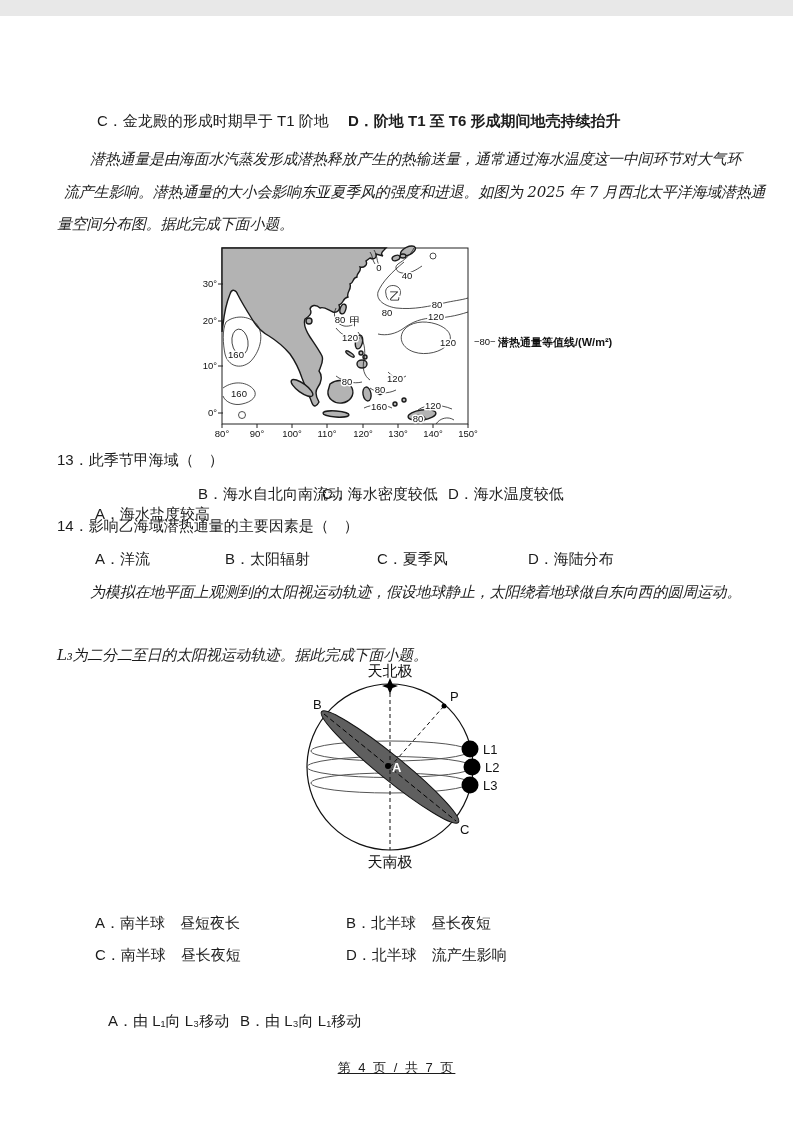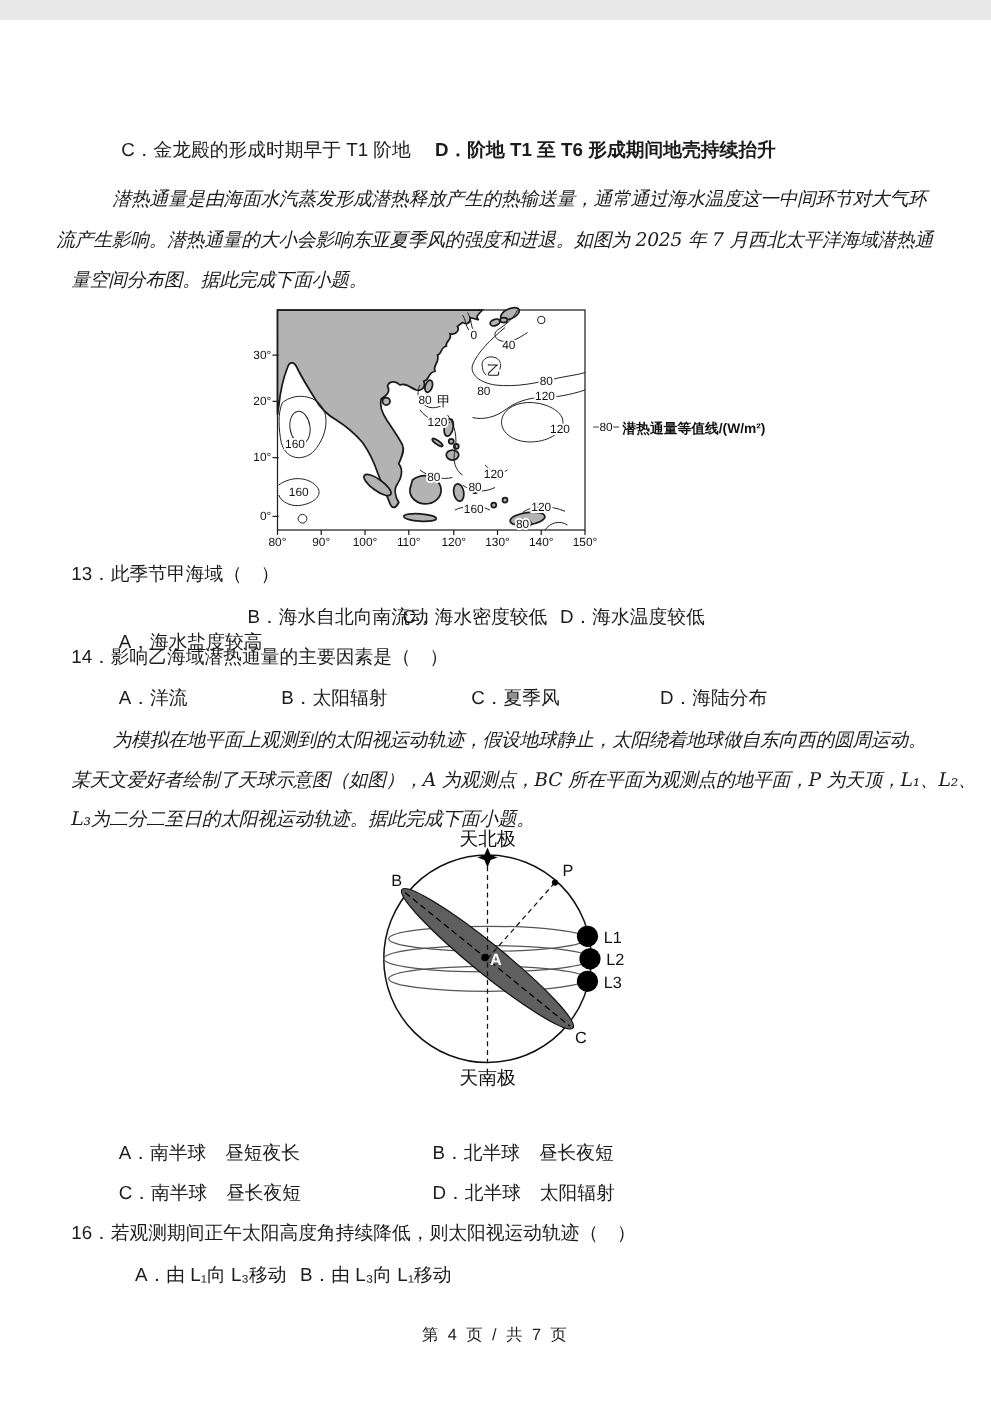--- a/index.html
+++ b/index.html
@@ -8,40 +8,40 @@
     width:793px;height:1122px;
     margin:16px auto;
     background:#ffffff;
     font-family:"Liberation Sans",sans-serif;
     color:#1c1c1c;
     overflow:hidden;
   }
   .abs{position:absolute;white-space:pre;line-height:1.25;}
   .qtext{font-size:15px;}
   .passage{font-family:"DejaVu Serif",serif;font-style:italic;font-size:15px;letter-spacing:-0.2px;}
-  .footer{font-size:13px;letter-spacing:2px;width:793px;text-align:center;}
+  .footer{font-size:13px;letter-spacing:2px;width:793px;text-align:center;text-decoration:underline;}
   svg text{font-family:"Liberation Sans",sans-serif;}
   .maplab{font-size:9.5px;fill:#111;}
   .clabel{font-size:9.5px;fill:#111;paint-order:stroke;stroke:#fff;stroke-width:3px;}
   .cnlab{font-size:11px;fill:#111;paint-order:stroke;stroke:#fff;stroke-width:3px;}
   .contour{fill:none;stroke:#222;stroke-width:0.8;}
   .land{fill:#b3b3b3;stroke:#1a1a1a;stroke-width:1.4;}
   .sphlab{font-size:13px;fill:#111;}
   .dash{stroke:#111;stroke-width:1;stroke-dasharray:4 3;fill:none;}
 </style>
 </head>
 <body>
 
 <div class="page">
 
   <div class="abs qtext" style="left:97px;top:96px;">C．金龙殿的形成时期早于 T1 阶地</div>
   <div class="abs qtext" style="left:348px;top:96px;font-weight:bold;">D．阶地 T1 至 T6 形成期间地壳持续抬升</div>
 
   <div class="abs passage" style="left:90px;top:134px;">潜热通量是由海面水汽蒸发形成潜热释放产生的热输送量，通常通过海水温度这一中间环节对大气环</div>
-  <div class="abs passage" style="left:45px;top:167px;">流产生影响。潜热通量的大小会影响东亚夏季风的强度和进退。如图为 2025 年 7 月西北太平洋海域潜热通</div>
+  <div class="abs passage" style="left:64px;top:167px;">流产生影响。潜热通量的大小会影响东亚夏季风的强度和进退。如图为 2025 年 7 月西北太平洋海域潜热通</div>
   <div class="abs passage" style="left:57px;top:199px;">量空间分布图。据此完成下面小题。</div>
 
   <svg class="abs" style="left:190px;top:226px;" width="545" height="196" viewBox="0 0 545 196">
 
     <rect x="32" y="6" width="246" height="176" fill="#ffffff" stroke="#222" stroke-width="1"></rect>
 
     <path class="land" d="M32 6 L196 6 C192 10 190 12 193 14 L186 12 C187 16 184 18 180 16 L176 19 C178 23 174 26 170 25 C172 30 166 31 167 35 C162 36 164 41 160 42 C162 48 156 50 158 55 C152 56 154 62 149 63 C151 68 147 71 143 70 C138 68 134 64 130 66 C126 62 121 63 120 67 C123 72 118 75 115 77 C113 83 116 89 120 95 C124 101 129 108 132 114 C134 119 131 124 129 129 C133 134 131 141 128 145 C125 149 126 155 129 160 C127 164 124 166 122 161 C119 153 115 144 112 136 C109 127 105 119 100 112 C94 105 87 99 79 94 C72 90 66 84 62 77 C57 69 52 61 48 53 C46 48 42 46 40 52 C36 62 34 73 33 83 L32 90 Z"></path>
 
     <g>
       <ellipse class="land" cx="218" cy="9" rx="8" ry="4" transform="rotate(-25 218 9)"></ellipse>
@@ -149,21 +149,20 @@
   <div class="abs qtext" style="left:322px;top:469px;">C．海水密度较低</div>
   <div class="abs qtext" style="left:448px;top:469px;">D．海水温度较低</div>
 
   <div class="abs qtext" style="left:57px;top:501px;">14．影响乙海域潜热通量的主要因素是（　）</div>
   <div class="abs qtext" style="left:95px;top:534px;">A．洋流</div>
   <div class="abs qtext" style="left:225px;top:534px;">B．太阳辐射</div>
   <div class="abs qtext" style="left:377px;top:534px;">C．夏季风</div>
   <div class="abs qtext" style="left:528px;top:534px;">D．海陆分布</div>
 
   <div class="abs passage" style="left:90px;top:567px;">为模拟在地平面上观测到的太阳视运动轨迹，假设地球静止，太阳绕着地球做自东向西的圆周运动。</div>
-  <div class="abs passage" style="left:57px;top:599px;">某天文爱好者绘制了天球示意图（如图），A 为观测点，BC 所在平面为观测点的地平面，P 为天顶，L₁、L₂、</div>
   <div class="abs passage" style="left:57px;top:630px;">L₃为二分二至日的太阳视运动轨迹。据此完成下面小题。</div>
 
   <svg class="abs" style="left:280px;top:644px;" width="240" height="212" viewBox="0 0 240 212">
     <text x="110" y="16" text-anchor="middle" style="font-size:15px;fill:#111;">天北极</text>
     <text x="110" y="207" text-anchor="middle" style="font-size:15px;fill:#111;">天南极</text>
 
     <circle cx="110" cy="107" r="83" fill="none" stroke="#111" stroke-width="1.2"></circle>
 
     <g fill="none" stroke="#555" stroke-width="1">
       <ellipse cx="110" cy="91" rx="79" ry="10"></ellipse>
@@ -191,21 +190,20 @@
     <text class="sphlab" x="170" y="41">P</text>
     <text x="112" y="112" style="font-size:13px;font-weight:bold;fill:#ffffff;">A</text>
     <text class="sphlab" x="203" y="94">L1</text>
     <text class="sphlab" x="205" y="112">L2</text>
     <text class="sphlab" x="203" y="130">L3</text>
   </svg>
 
   <div class="abs qtext" style="left:95px;top:898px;">A．南半球　昼短夜长</div>
   <div class="abs qtext" style="left:346px;top:898px;">B．北半球　昼长夜短</div>
   <div class="abs qtext" style="left:95px;top:930px;">C．南半球　昼长夜短</div>
-  <div class="abs qtext" style="left:346px;top:930px;">D．北半球　太阳辐射</div>
-
-  <div class="abs qtext" style="left:57px;top:962px;">16．若观测期间正午太阳高度角持续降低，则太阳视运动轨迹（　）</div>
+  <div class="abs qtext" style="left:346px;top:930px;">D．北半球　流产生影响</div>
+
   <div class="abs qtext" style="left:108px;top:996px;">A．由 L₁向 L₃移动</div>
   <div class="abs qtext" style="left:240px;top:996px;">B．由 L₃向 L₁移动</div>
 
   <div class="abs footer" style="left:0px;top:1044px;">第 4 页 / 共 7 页</div>
 
 </div>
 
 </body></html>

